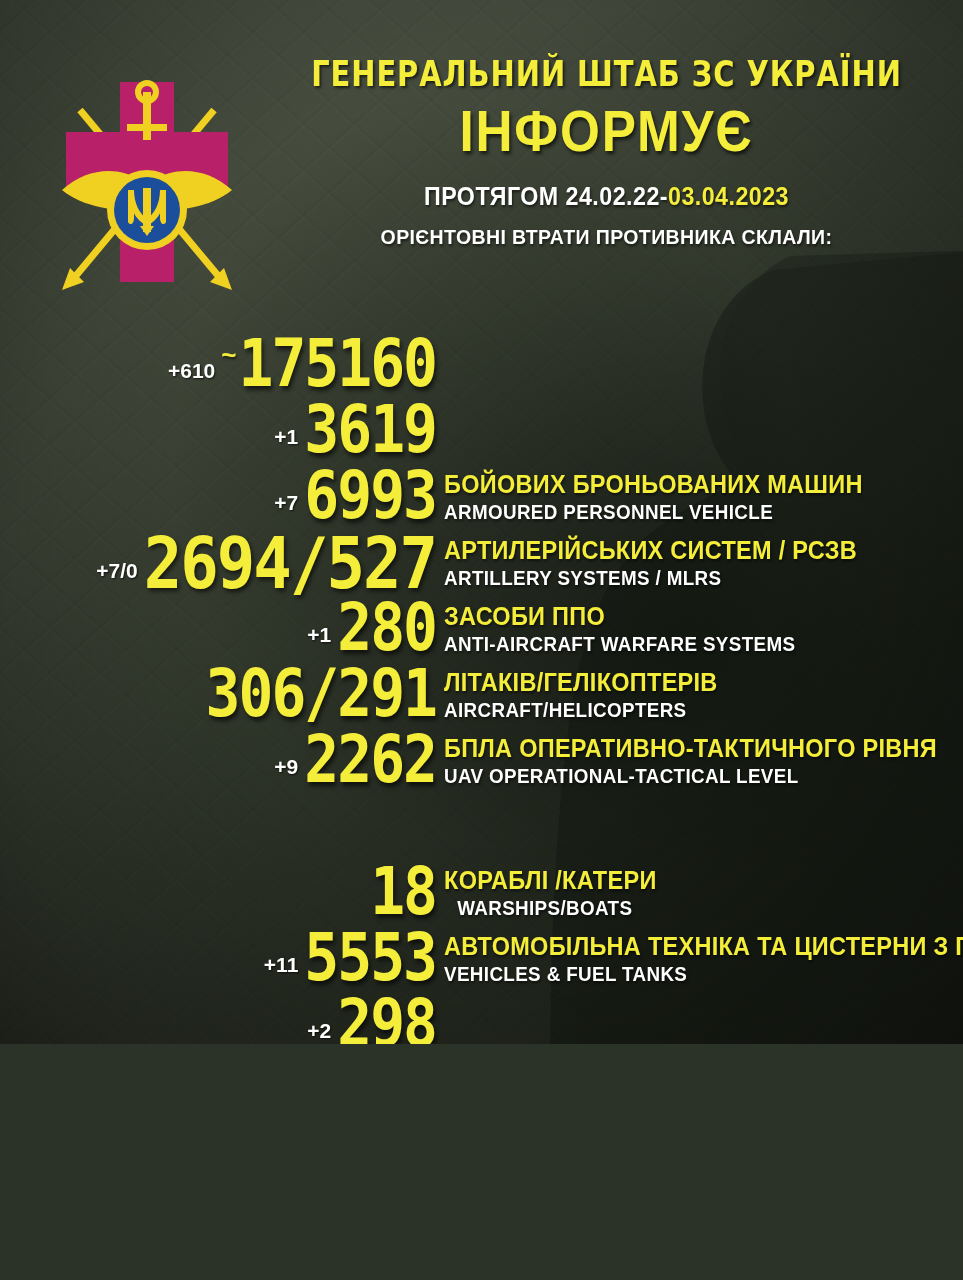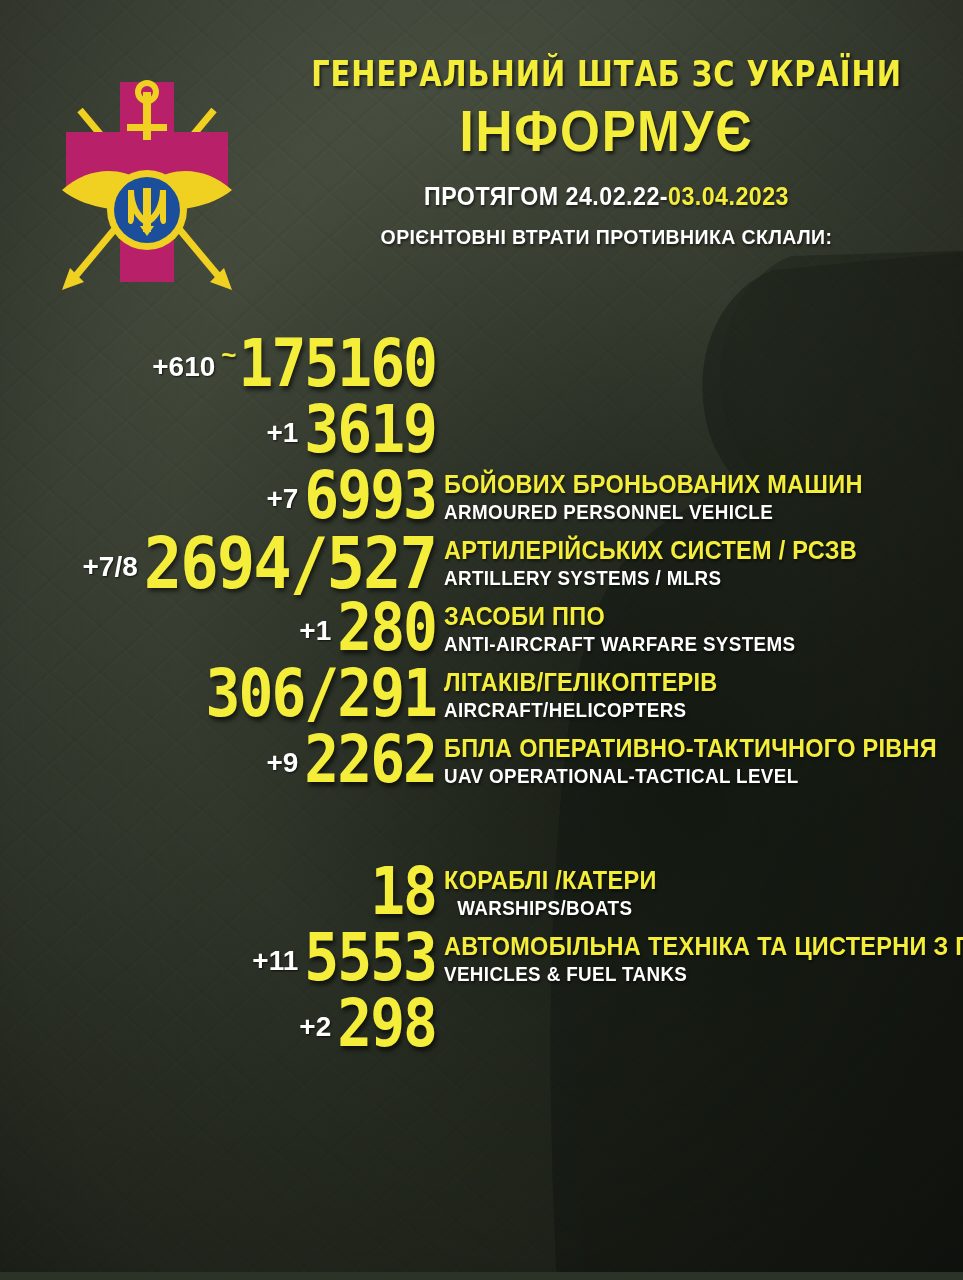--- a/index.html
+++ b/index.html
@@ -12,21 +12,21 @@
     height: 1280px;
     overflow: hidden;
     font-family: "Liberation Sans", sans-serif;
     position: relative;
   }
 
   
   .poster {
     position: relative;
     width: 963px;
-    height: 1272px;
+    height: 1044px;
     background:
       radial-gradient(ellipse at 72% 62%, rgba(16,20,14,0.85) 0%, rgba(22,27,19,0.35) 42%, rgba(0,0,0,0) 70%),
       linear-gradient(160deg, #4e5546 0%, #454c3d 25%, #3b4234 55%, #2f3529 80%, #272c21 100%);
     overflow: hidden;
   }
   
   .plate {
     position: absolute;
     inset: 0;
     opacity: 0.22;
@@ -128,21 +128,21 @@
   .num-col {
     flex: 0 0 430px;
     display: flex;
     align-items: flex-end;
     justify-content: flex-end;
     gap: 6px;
     padding-right: 8px;
   }
   .delta {
     color: #ffffff;
-    font-size: 28px;
+    font-size: 21px;
     font-weight: bold;
     font-family: "Liberation Sans", sans-serif;
     padding-bottom: 10px;
     text-shadow: 1px 1px 2px rgba(0,0,0,0.7);
     white-space: nowrap;
   }
   .value {
     color: #f4ee3a;
     font-family: "DejaVu Sans Mono", monospace;
     font-weight: bold;
@@ -269,21 +269,21 @@
         <span class="value">6993</span>
       </div>
       <div class="text-col">
         <div class="label-ua">БОЙОВИХ БРОНЬОВАНИХ МАШИН</div>
         <div class="label-en">ARMOURED PERSONNEL VEHICLE</div>
       </div>
     </div>
 
     <div class="row big">
       <div class="num-col">
-        <span class="delta">+7/8</span>
+        <span class="delta">+7/0</span>
         <span class="value">2694/527</span>
       </div>
       <div class="text-col">
         <div class="label-ua">АРТИЛЕРІЙСЬКИХ СИСТЕМ / РСЗВ</div>
         <div class="label-en">ARTILLERY SYSTEMS / MLRS</div>
       </div>
     </div>
 
     <div class="row">
       <div class="num-col">

